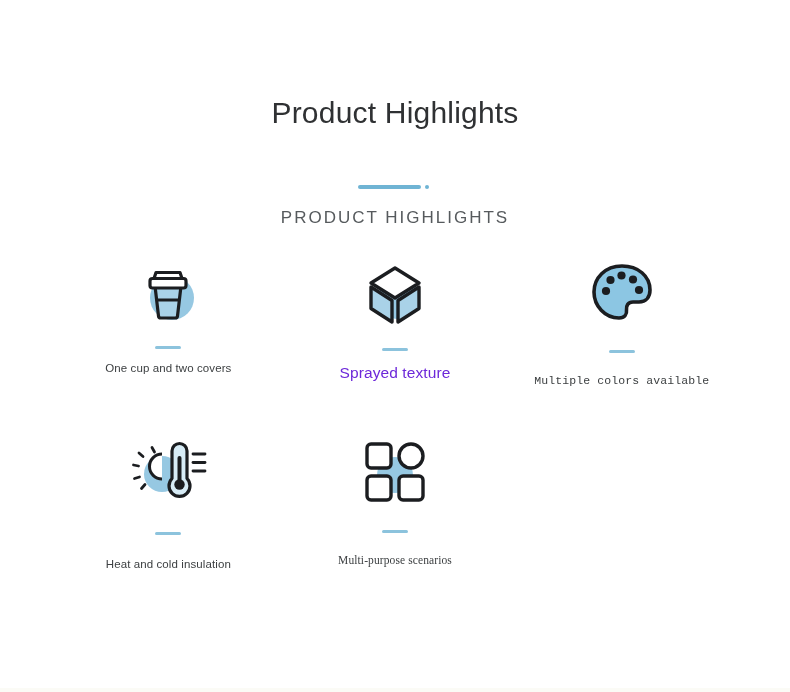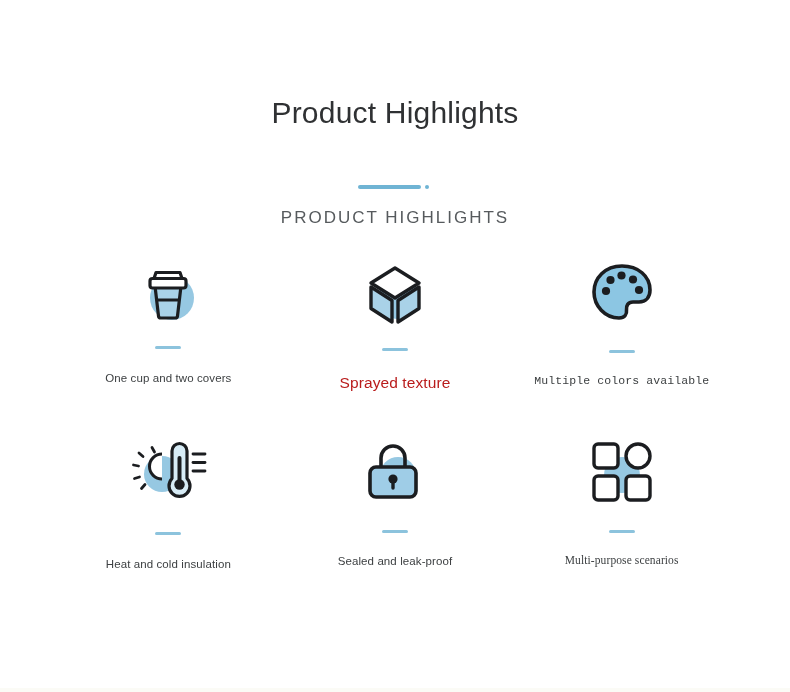--- a/index.html
+++ b/index.html
@@ -96,29 +96,29 @@
 
   .accent-bar {
     width: 26px;
     height: 3px;
     border-radius: 2px;
     background: #8cc3dd;
     margin-top: 18px;
   }
 
   .caption {
-    margin-top: 23px;
+    margin-top: 13px;
     font-size: 11.5px;
     color: #3d4042;
     letter-spacing: 0.1px;
     white-space: nowrap;
   }
   .caption.large {
     font-size: 15.5px;
-    color: #b91c1c;
+    color: #6d28d9;
   }
 
   
   .cell-0 .accent-bar { margin-top: 16px; }
   .cell-1 .accent-bar { margin-top: 18px; }
   .cell-2 .accent-bar { margin-top: 20px; }
   .cell-3 .accent-bar { margin-top: 24px; }
   .cell-4 .accent-bar { margin-top: 22px; }
   .cell-5 .accent-bar { margin-top: 22px; }
 
@@ -218,33 +218,20 @@
             <path d="M65 13 L77 13"></path>
             <path d="M65 21.5 L77 21.5"></path>
             <path d="M65 30 L77 30"></path>
           </g>
         </svg>
       </div>
       <div class="accent-bar"></div>
       <div class="caption">Heat and cold insulation</div>
     </div>
 
-    <div class="cell cell-4">
-      <div class="icon-box">
-        <svg width="62" height="62" viewBox="0 0 62 62">
-          <circle cx="34" cy="34" r="18" fill="#96c8e2"></circle>
-          <path d="M17 27 V17 a12 12 0 0 1 24 0 V27" fill="none" stroke="#1b1d20" stroke-width="3.6" stroke-linecap="round"></path>
-          <rect x="6" y="26" width="46" height="30" rx="6" fill="#9fcde7" stroke="#1b1d20" stroke-width="3.6" stroke-linejoin="round"></rect>
-          <circle cx="29" cy="38" r="4.6" fill="#1b1d20"></circle>
-          <path d="M29 40 L29 47" stroke="#1b1d20" stroke-width="3.4" stroke-linecap="round"></path>
-        </svg>
-      </div>
-      <div class="accent-bar"></div>
-      <div class="caption">Sealed and leak-proof</div>
-    </div>
 
     <div class="cell cell-5">
       <div class="icon-box">
         <svg width="62" height="62" viewBox="0 0 62 62">
           <circle cx="31" cy="34" r="18" fill="#96c8e2"></circle>
           <rect x="3" y="3" width="24" height="24" rx="4" fill="#ffffff" stroke="#1b1d20" stroke-width="3.4" stroke-linejoin="round"></rect>
           <circle cx="47" cy="15" r="12" fill="#ffffff" stroke="#1b1d20" stroke-width="3.4"></circle>
           <rect x="3" y="35" width="24" height="24" rx="4" fill="#ffffff" stroke="#1b1d20" stroke-width="3.4" stroke-linejoin="round"></rect>
           <rect x="35" y="35" width="24" height="24" rx="4" fill="#ffffff" stroke="#1b1d20" stroke-width="3.4" stroke-linejoin="round"></rect>
         </svg>

